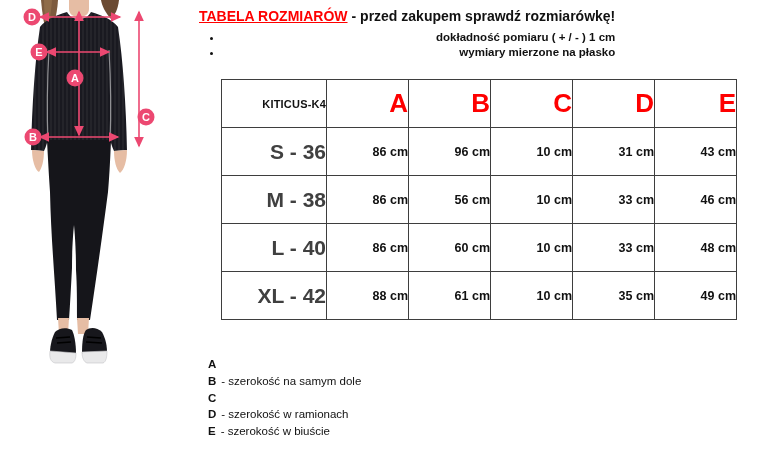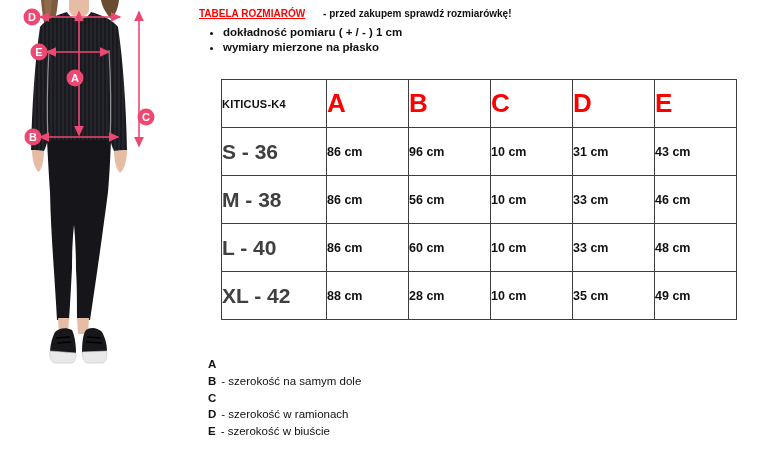--- a/index.html
+++ b/index.html
@@ -1,28 +1,28 @@
 <!DOCTYPE html>
 <html><head>
 <meta charset="utf-8">
 <style>
   html, body { margin:0; padding:0; background:#ffffff; }
   body { font-family:"Liberation Sans", sans-serif; }
   .page { position:relative; width:768px; height:460px; background:#ffffff; overflow:hidden; }
 
   
   .header-block { position:absolute; left:199px; top:8px; }
-  .title-line { display:flex; gap:18px; align-items:baseline; font-weight:bold; font-size:10px; color:#111111; white-space:nowrap; }
+  .title-line { display:flex; gap:4px; align-items:baseline; font-weight:bold; font-size:14px; color:#111111; white-space:nowrap; }
   .title-red { color:#fe0000; text-decoration:underline; }
   .bullet-list { margin:7px 0 0 0; padding-left:24px; font-weight:bold; font-size:11.5px; color:#111111; }
-  .bullet-list li { margin-bottom:3px; }
+  .bullet-list li { margin-bottom:3px;text-align:right; }
 
   
   .size-table { position:absolute; left:221px; top:79px; border-collapse:collapse; table-layout:fixed; }
-  .size-table td { border:1.5px solid #3e3e3e; text-align:left; vertical-align:middle; padding:0; background:#ffffff; }
+  .size-table td { border:1.5px solid #3e3e3e; text-align:right; vertical-align:middle; padding:0; background:#ffffff; }
   .size-table tr { height:48px; }
   .model-name { font-size:11px; font-weight:bold; color:#111111; letter-spacing:0.2px; }
   .col-letter { font-size:26px; font-weight:bold; color:#fe0000; }
   .size-label { font-size:21px; font-weight:bold; color:#404040; }
   .cell-value { font-size:12.5px; font-weight:bold; color:#111111;margin-left:39px; }
 
   
   .legend { position:absolute; left:208px; top:356px; font-size:11.5px; color:#111111; }
   .legend-row { display:flex; gap:5px; line-height:16.8px; }
   .legend-letter { font-weight:bold; }
@@ -157,21 +157,21 @@
         <td class="size-label">L - 40</td>
         <td class="cell-value">86 cm</td>
         <td class="cell-value">60 cm</td>
         <td class="cell-value">10 cm</td>
         <td class="cell-value">33 cm</td>
         <td class="cell-value">48 cm</td>
       </tr>
       <tr>
         <td class="size-label">XL - 42</td>
         <td class="cell-value">88 cm</td>
-        <td class="cell-value">28 cm</td>
+        <td class="cell-value">61 cm</td>
         <td class="cell-value">10 cm</td>
         <td class="cell-value">35 cm</td>
         <td class="cell-value">49 cm</td>
       </tr>
     </tbody>
   </table>
 
   <div class="legend">
     <div class="legend-row">
       <span class="legend-letter">A</span>

